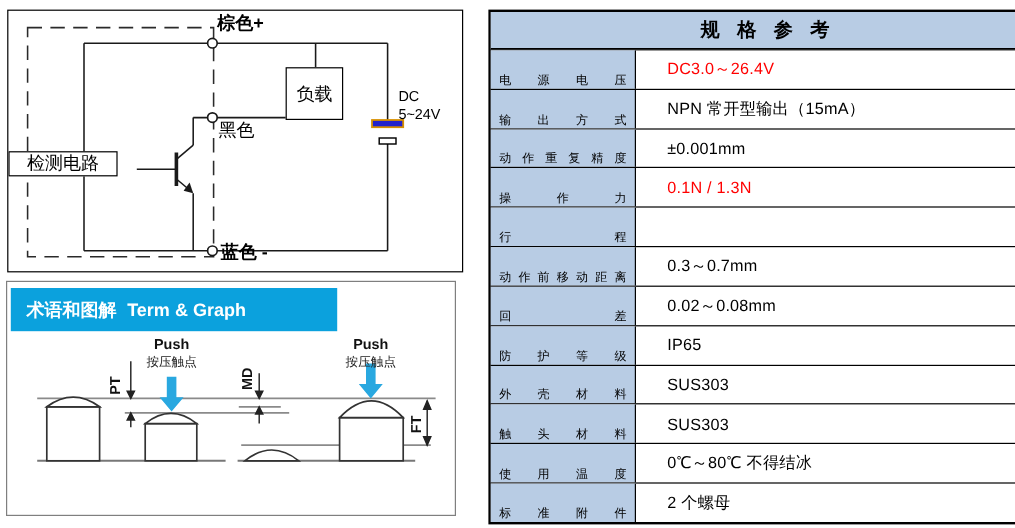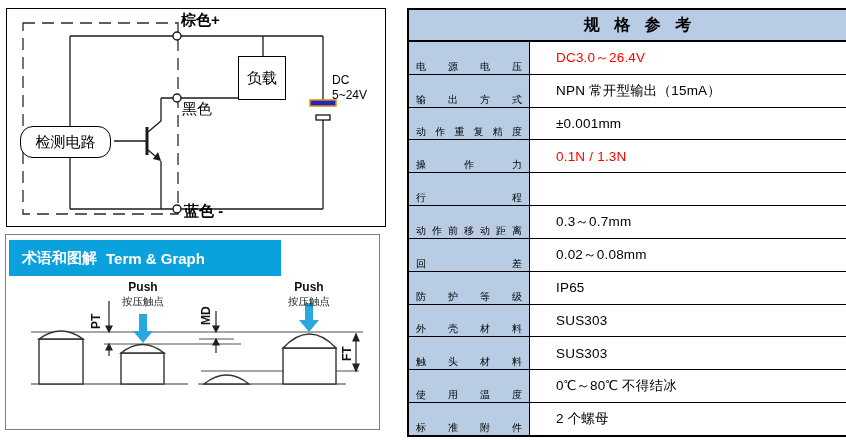--- a/index.html
+++ b/index.html
@@ -79,21 +79,21 @@
       <circle cx="170" cy="200" r="4"></circle>
     </g>
   </svg>
   <div class="clabel" style="left:174px;top:2px;font-weight:bold;">棕色+</div>
   <div class="cbox" style="left:231px;top:47px;width:48px;height:44px;">负载</div>
   <div class="clabel" style="left:175px;top:91px;">黑色</div>
   <div class="dcblock" style="left:325px;top:64px;">
     <div>DC</div>
     <div>5~24V</div>
   </div>
-  <div class="cbox" style="left:13px;top:117px;width:91px;height:32px;border-radius:13px;">检测电路</div>
+  <div class="cbox" style="left:0;top:117px;width:91px;height:21px;">检测电路</div>
   <div class="clabel" style="left:177px;top:193px;font-weight:bold;">蓝色 -</div>
 </div>
 
 <div class="term-panel">
   <div class="term-header">
     <span>术语和图解</span>
     <span>Term &amp; Graph</span>
   </div>
   <svg width="374" height="194" viewBox="0 0 374 194">
 

